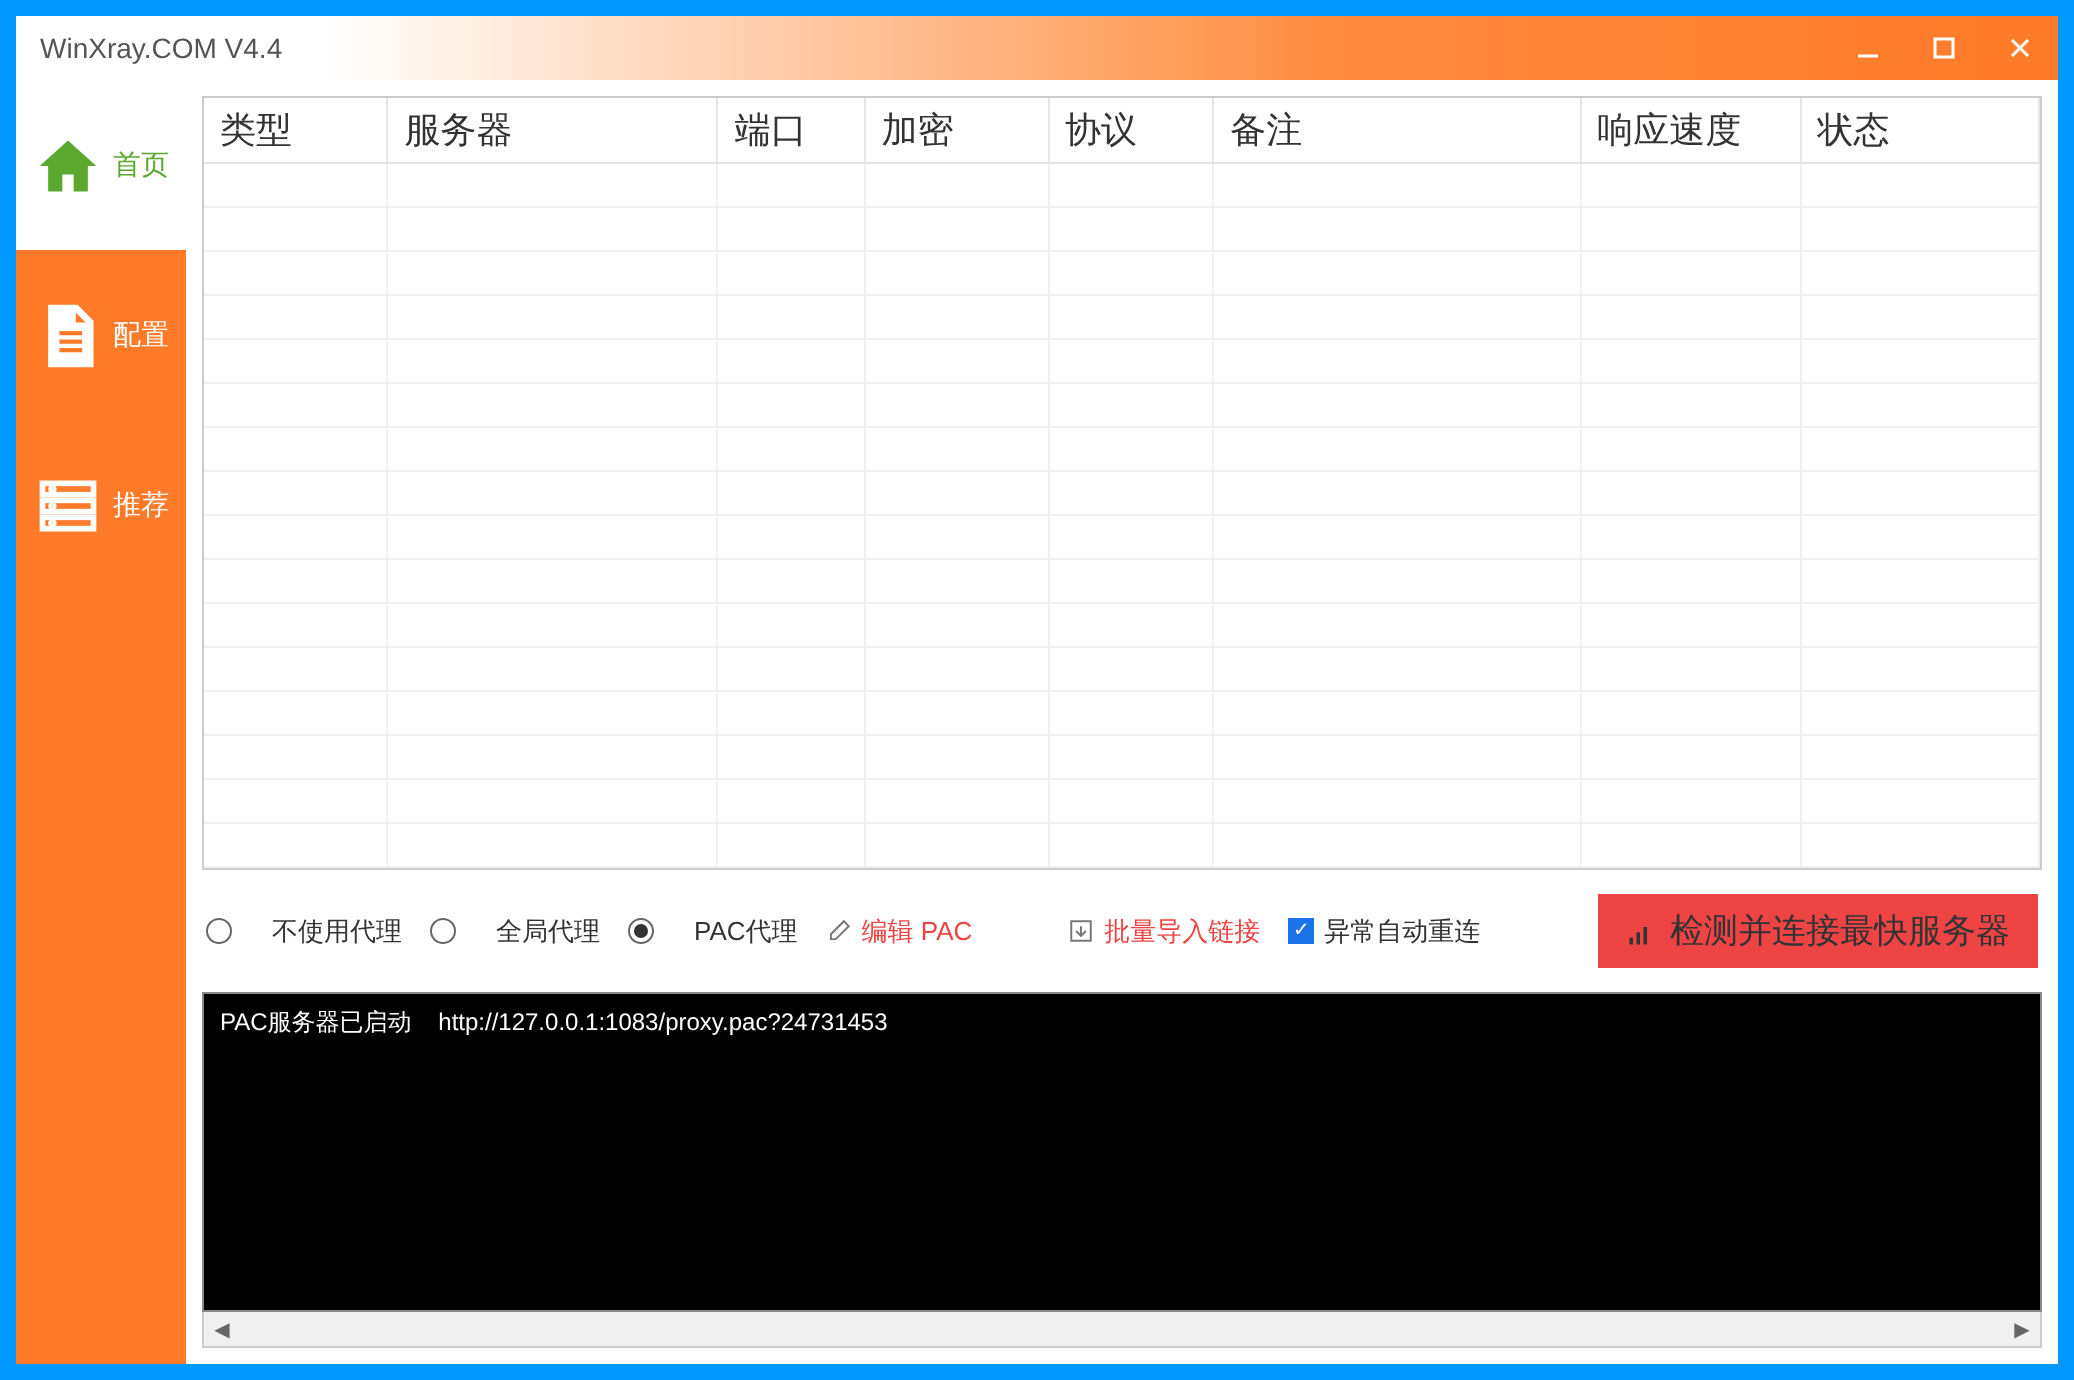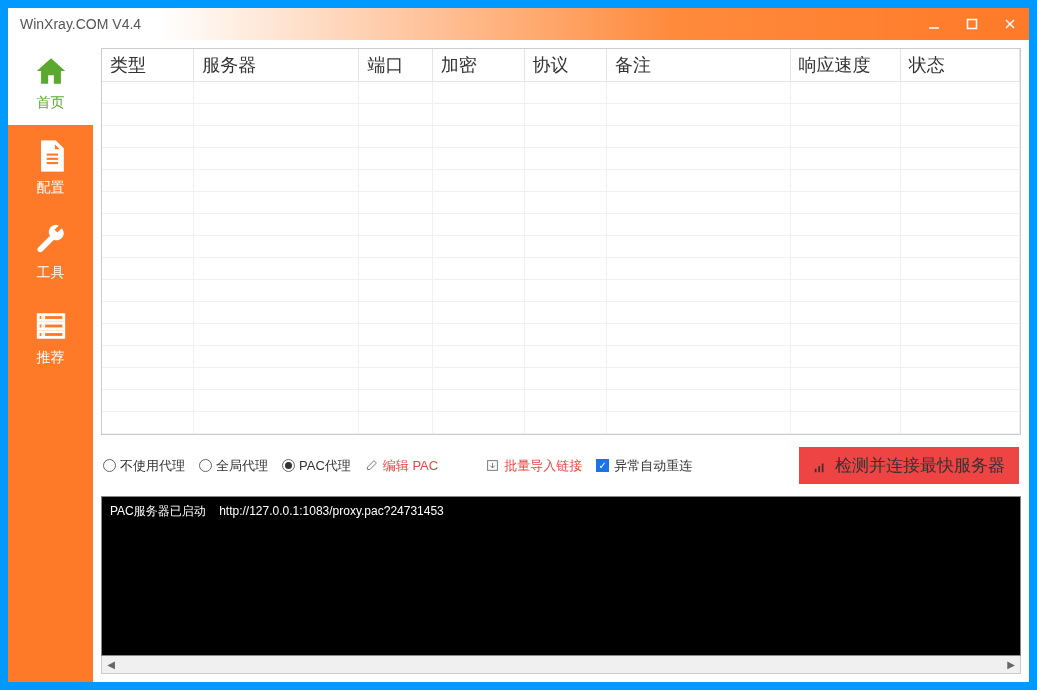--- a/index.html
+++ b/index.html
@@ -4,31 +4,31 @@
 <style>
 * { margin: 0; padding: 0; box-sizing: border-box; font-family: "Microsoft YaHei", Arial, sans-serif; }
 body { background: #0099ff; width: 1037px; height: 690px; overflow: hidden; }
 .window { position: absolute; top: 8px; left: 8px; right: 8px; bottom: 8px; background: #fff; display: flex; flex-direction: column; }
 .titlebar { height: 32px; background: linear-gradient(90deg, #fff 0%, #fff 15%, #ff8a3c 65%, #ff7a28 100%); display: flex; align-items: center; padding-left: 12px; color: #555; font-size: 14px; }
 .titlebar-title { flex: 1; }
 .winbtn { width: 38px; height: 32px; display: flex; align-items: center; justify-content: center; color: #fff; cursor: pointer; }
 .winbtn svg { width: 12px; height: 12px; }
 .body { flex: 1; display: flex; overflow: hidden; }
 .sidebar { width: 85px; background: #ff7a28; display: flex; flex-direction: column; }
-.side-item { height: 85px; display: flex; flex-direction: column; align-items: center; justify-content: center; color: #fff; cursor: pointer; gap: 6px; }
+.side-item { height: 85px; display: flex; flex-direction: row; align-items: center; justify-content: center; color: #fff; cursor: pointer; gap: 6px; }
 .side-item.active { background: #fff; color: #5aa82e; }
 .side-item .icon { width: 34px; height: 34px; }
 .side-item .label { font-size: 14px; }
 .main { flex: 1; display: flex; flex-direction: column; padding: 8px 8px 8px 8px; gap: 8px; overflow: hidden; }
 .table-wrap { border: 1px solid #ccc; flex: 1; overflow: hidden; background: #fff; }
 table { width: 100%; border-collapse: collapse; table-layout: fixed; }
 th { text-align: left; font-weight: normal; font-size: 18px; padding: 4px 8px; border-right: 1px solid #e5e5e5; border-bottom: 1px solid #e5e5e5; background: #fff; color: #333; height: 26px; }
 td { height: 22px; border-right: 1px solid #f0f0f0; border-bottom: 1px solid #f0f0f0; }
 .controls { display: flex; align-items: center; gap: 14px; padding: 4px 2px; font-size: 13px; color: #333; }
-.radio { display: inline-flex; align-items: center; gap: 4px; cursor: pointer; text-align: right; }
+.radio { display: inline-flex; align-items: center; gap: 20px; cursor: pointer; text-align: right; }
 .radio-circle { width: 13px; height: 13px; border: 1.5px solid #666; border-radius: 50%; display: inline-flex; align-items: center; justify-content: center; }
 .radio.selected .radio-circle::after { content: ""; width: 7px; height: 7px; background: #333; border-radius: 50%; }
 .link-btn { display: inline-flex; align-items: center; gap: 5px; cursor: pointer; color: #ef4444; }
 .link-btn .mini-icon { width: 13px; height: 13px; color: #777; }
 .checkbox { display: inline-flex; align-items: center; gap: 5px; cursor: pointer; }
 .checkbox-box { width: 13px; height: 13px; border: 1px solid #333; display: inline-flex; align-items: center; justify-content: center; background: #fff; }
 .checkbox.checked .checkbox-box { background: #1a73e8; border-color: #1a73e8; }
 .checkbox.checked .checkbox-box::after { content: "✓"; color: #fff; font-size: 10px; line-height: 1; }
 .spacer { flex: 1; }
 .detect-btn { background: #ef4444; color: #333; padding: 7px 14px; display: inline-flex; align-items: center; gap: 8px; cursor: pointer; font-size: 17px; }
@@ -77,28 +77,20 @@
         <span class="icon">
           <svg viewBox="0 0 24 24" fill="currentColor">
               <path d="M6 2h9l5 5v15H6zM14 3v5h5M9 12h8M9 15h8M9 18h8" stroke="#fff" stroke-width="1.5" fill="#fff"></path>
               <path d="M6 2h9l5 5v15H6z" fill="none" stroke="#fff" stroke-width="2"></path>
               <line x1="9" y1="11" x2="17" y2="11" stroke="#ff7a28" stroke-width="1.5"></line>
               <line x1="9" y1="14" x2="17" y2="14" stroke="#ff7a28" stroke-width="1.5"></line>
               <line x1="9" y1="17" x2="17" y2="17" stroke="#ff7a28" stroke-width="1.5"></line>
             </svg>
         </span>
         <span class="label">配置</span>
-      </div>
-      <div class="side-item">
-        <span class="icon">
-          <svg viewBox="0 0 24 24" fill="currentColor">
-              <path d="M21 6.5a5 5 0 01-6.9 4.6L6 19.2a2 2 0 11-2.8-2.8l8.1-8.1A5 5 0 0117.5 1l-3 3 2 2 3-3c.9.9 1.5 2.1 1.5 3.5z"></path>
-            </svg>
-        </span>
-        <span class="label">工具</span>
       </div>
       <div class="side-item">
         <span class="icon">
           <svg viewBox="0 0 24 24" fill="none" stroke="currentColor" stroke-width="2">
               <rect x="3" y="4" width="18" height="4"></rect>
               <rect x="3" y="10" width="18" height="4"></rect>
               <rect x="3" y="16" width="18" height="4"></rect>
               <circle cx="6.5" cy="6" r="0.5" fill="currentColor"></circle>
               <circle cx="6.5" cy="12" r="0.5" fill="currentColor"></circle>
               <circle cx="6.5" cy="18" r="0.5" fill="currentColor"></circle>

